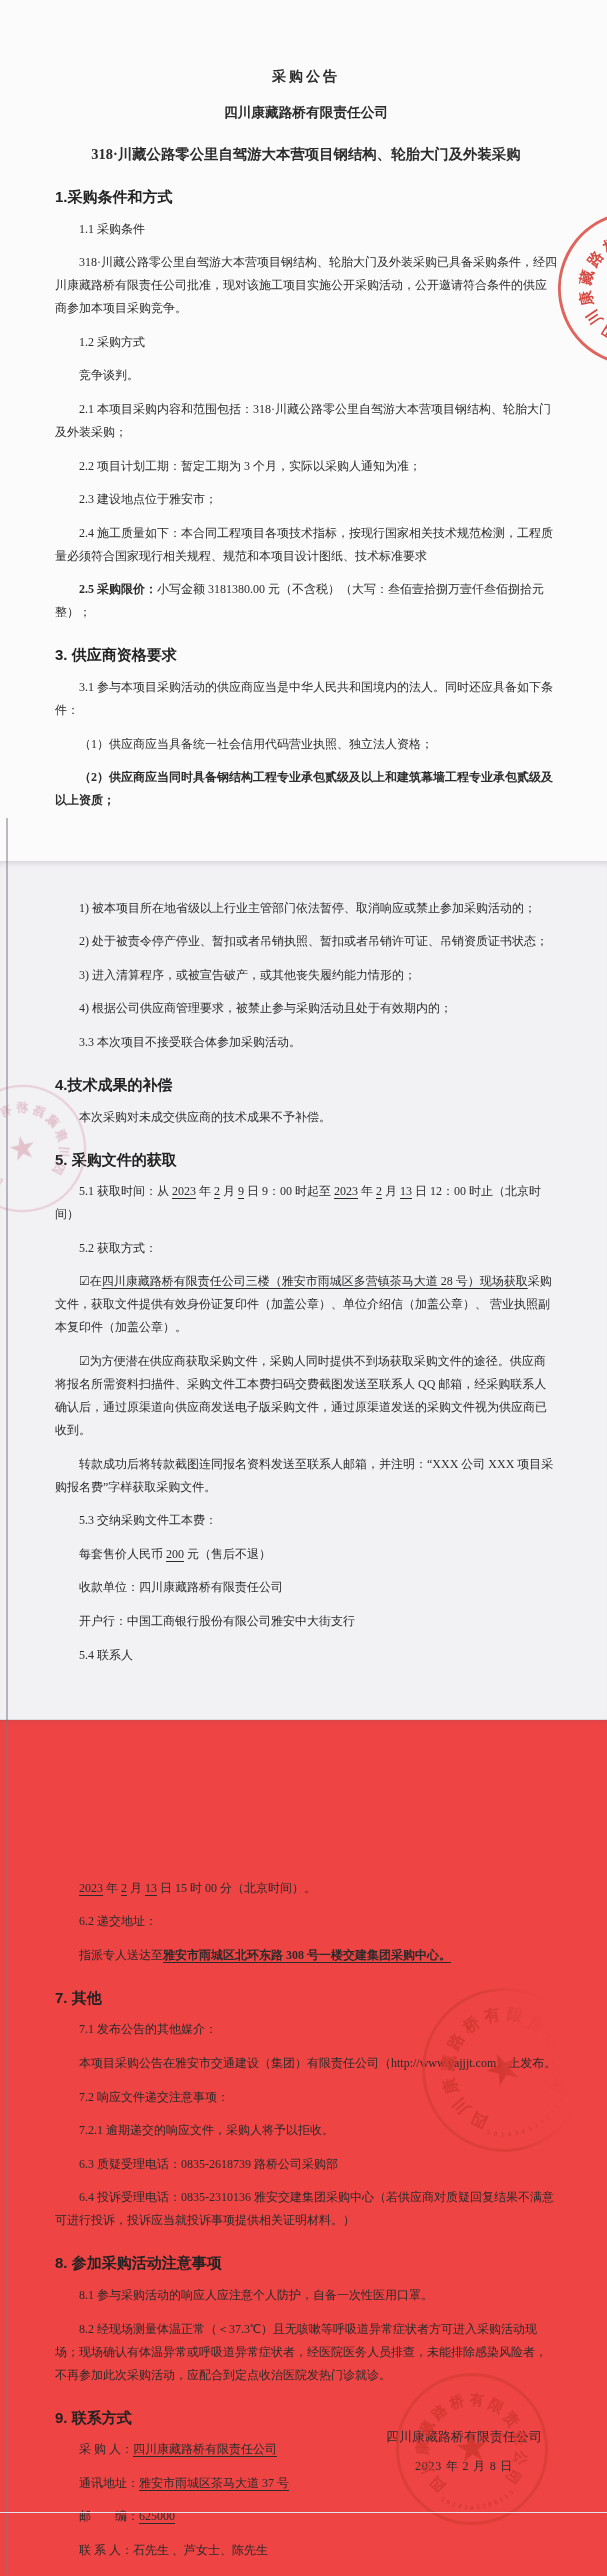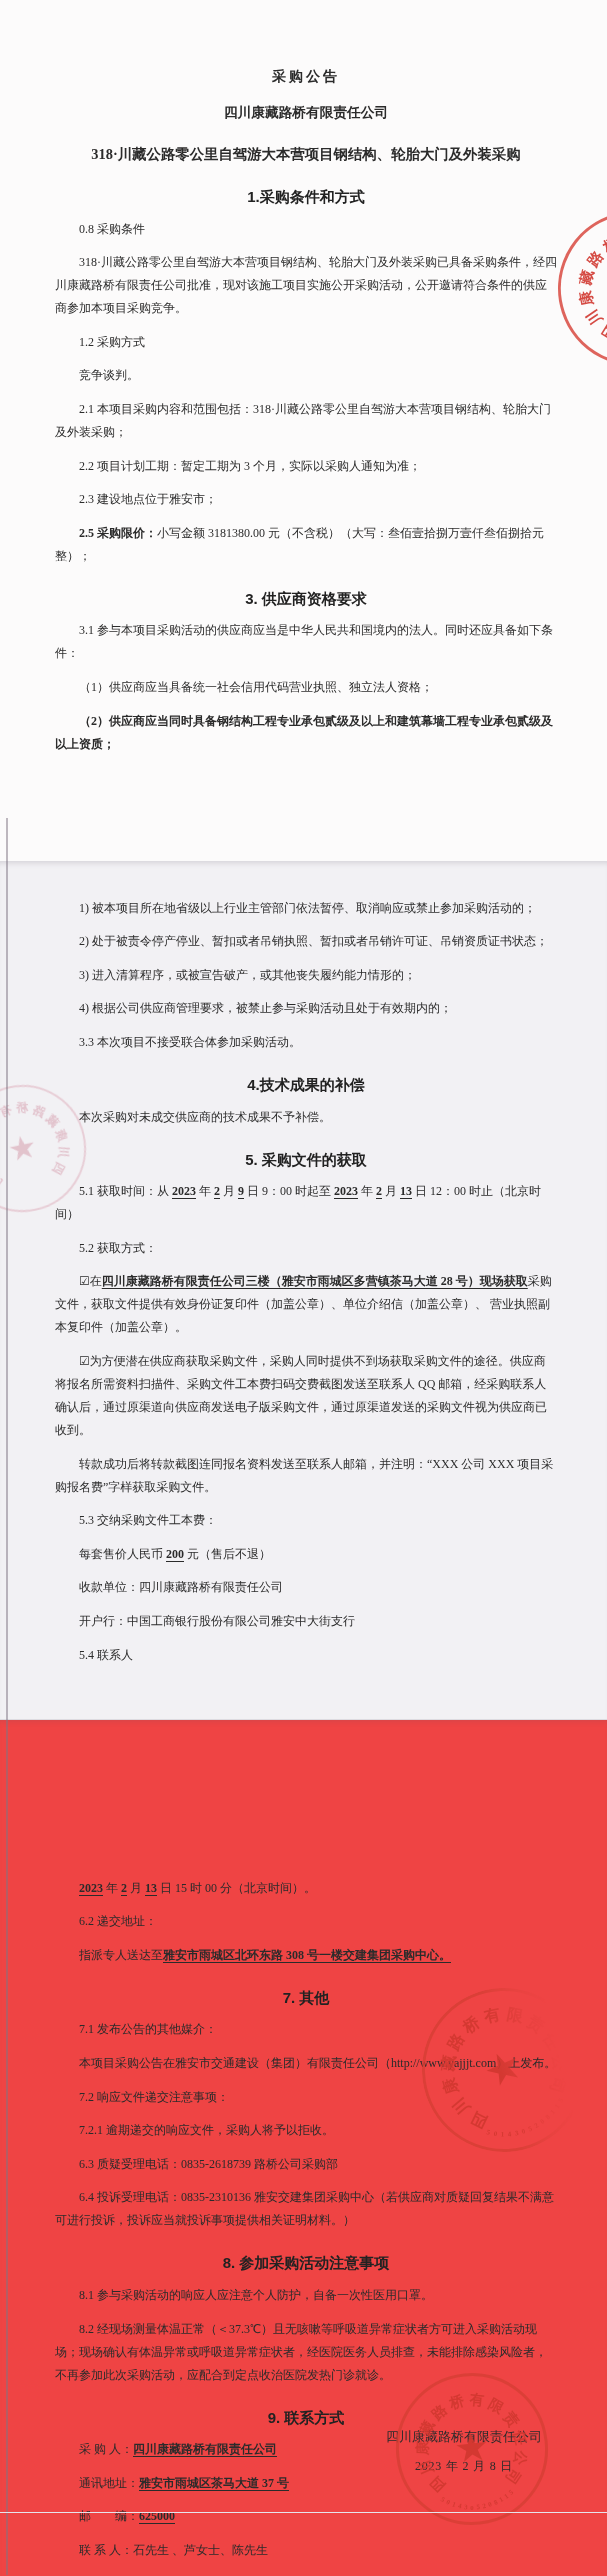--- a/index.html
+++ b/index.html
@@ -7,26 +7,26 @@
   .page{position:relative;width:607px;overflow:hidden;font-family:"Liberation Serif",serif;color:#2b2b2b;}
   .page-1{height:861px;background:#fcfbfb;}
   .page-2{height:857px;background:#f2f1f4;border-top:0.8px solid #dddbe0;box-shadow:inset 0 4.6px 6px -4.6px rgba(90,85,100,.25);}
   .page-3{height:857px;background:#ef4444;border-top:0.8px solid #dddbe0;box-shadow:inset 0 4.6px 6px -4.6px rgba(90,85,100,.25);}
   .content{padding:0 50px 0 55px;}
   .page-1 .content{padding-top:64px;}
   .page-2 .content{padding-top:24px;}
   .page-3 .content{padding-top:146px;}
   .blk{position:relative;z-index:2;}
   .p{font-size:12px;line-height:23px;margin:10.6px 0;text-indent:2em;}
-  .h1{font-family:"Liberation Sans",sans-serif;font-weight:bold;font-size:15px;line-height:21px;margin:20px 0 10.6px;text-indent:0;color:#222;text-align:center;}
+  .h1{font-family:"Liberation Sans",sans-serif;font-weight:bold;font-size:15px;line-height:21px;margin:20px 0 10.6px;text-indent:0;color:#222;}
   .title{text-align:center;font-weight:bold;font-size:14px;letter-spacing:3px;line-height:26px;margin:0 0 12px;text-indent:0;}
   .subtitle{text-align:center;font-weight:bold;font-size:13.7px;line-height:21px;margin:12px 0;text-indent:0;}
   .subtitle2{text-align:center;font-weight:bold;font-size:14.4px;line-height:23px;margin:20px 0 6px;text-indent:0;}
   .b{font-weight:bold;}
-  .u{text-decoration:underline;text-underline-offset:3px;font-weight:bold;}
+  .u{text-decoration:underline;text-underline-offset:3px;}
   
   .scanline{position:absolute;left:6px;top:818px;width:1.5px;height:1757px;background:rgba(125,115,130,.5);z-index:4;}
   .hline{position:absolute;left:0;top:2512px;width:607px;height:0.8px;background:#e6e3ec;z-index:4;}
   
   .sig{position:absolute;right:65px;top:2428px;z-index:2;text-align:center;font-family:"Liberation Serif",serif;color:#2b2b2b;}
   .sig-company{font-size:13px;font-weight:500;}
   .sig-date{font-size:12px;margin-top:12px;letter-spacing:0.8px;}
   
   .stamp{position:absolute;border-radius:50%;border:3px solid rgba(214,62,52,.8);color:rgba(208,55,48,.9);z-index:3;}
   .stamp .star{position:absolute;left:50%;top:50%;transform:translate(-50%,-54%);line-height:1;}
@@ -45,27 +45,28 @@
 <body>
 
 <div class="doc">
 
   <div class="page page-1">
     <div class="content">
         <div class="blk title"><span>采购公告</span></div>
         <div class="blk subtitle"><span>四川康藏路桥有限责任公司</span></div>
         <div class="blk subtitle2"><span>318·川藏公路零公里自驾游大本营项目钢结构、轮胎大门及外装采购</span></div>
         <div class="blk h1"><span>1.采购条件和方式</span></div>
-        <div class="blk p"><span>0.8 采购条件</span></div>
+        <div class="blk p"><span>1.1 采购条件</span></div>
         <div class="blk p"><span>318·川藏公路零公里自驾游大本营项目钢结构、轮胎大门及外装采购已具备采购条件，经四川康藏路桥有限责任公司批准，现对该施工项目实施公开采购活动，公开邀请符合条件的供应商参加本项目采购竞争。</span></div>
         <div class="blk p"><span>1.2 采购方式</span></div>
         <div class="blk p"><span>竞争谈判。</span></div>
         <div class="blk p"><span>2.1 本项目采购内容和范围包括：318·川藏公路零公里自驾游大本营项目钢结构、轮胎大门及外装采购；</span></div>
         <div class="blk p"><span>2.2 项目计划工期：暂定工期为 3 个月，实际以采购人通知为准；</span></div>
         <div class="blk p"><span>2.3 建设地点位于雅安市；</span></div>
+        <div class="blk p"><span>2.4 施工质量如下：本合同工程项目各项技术指标，按现行国家相关技术规范检测，工程质量必须符合国家现行相关规程、规范和本项目设计图纸、技术标准要求</span></div>
         <div class="blk p"><span class="b">2.5 采购限价：</span><span>小写金额 3181380.00 元（不含税）（大写：叁佰壹拾捌万壹仟叁佰捌拾元整）；</span></div>
         <div class="blk h1"><span>3. 供应商资格要求</span></div>
         <div class="blk p"><span>3.1 参与本项目采购活动的供应商应当是中华人民共和国境内的法人。同时还应具备如下条件：</span></div>
         <div class="blk p"><span>（1）供应商应当具备统一社会信用代码营业执照、独立法人资格；</span></div>
         <div class="blk p"><span class="b">（2）供应商应当同时具备钢结构工程专业承包贰级及以上和建筑幕墙工程专业承包贰级及以上资质；</span></div>
         <div class="blk p"></div>
       </div>
   </div>
   <div class="page page-2">
     <div class="content">

